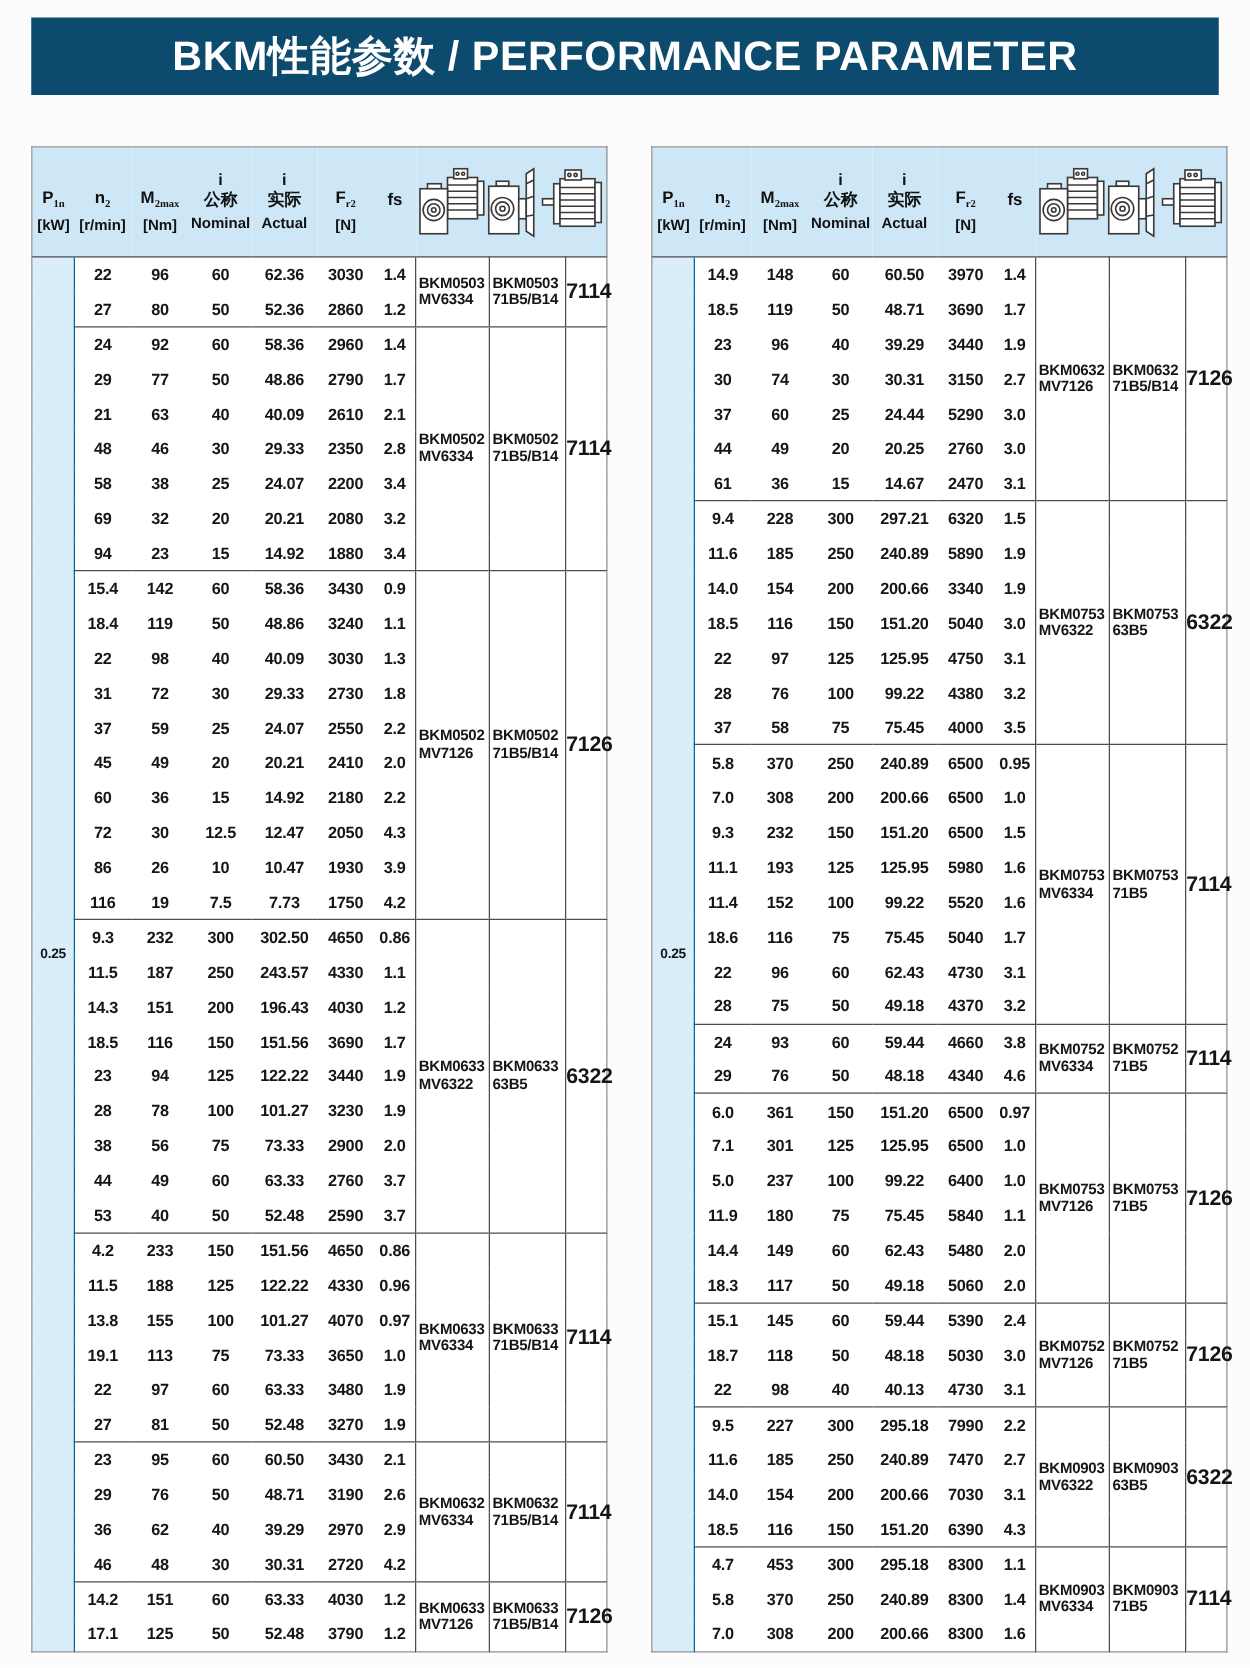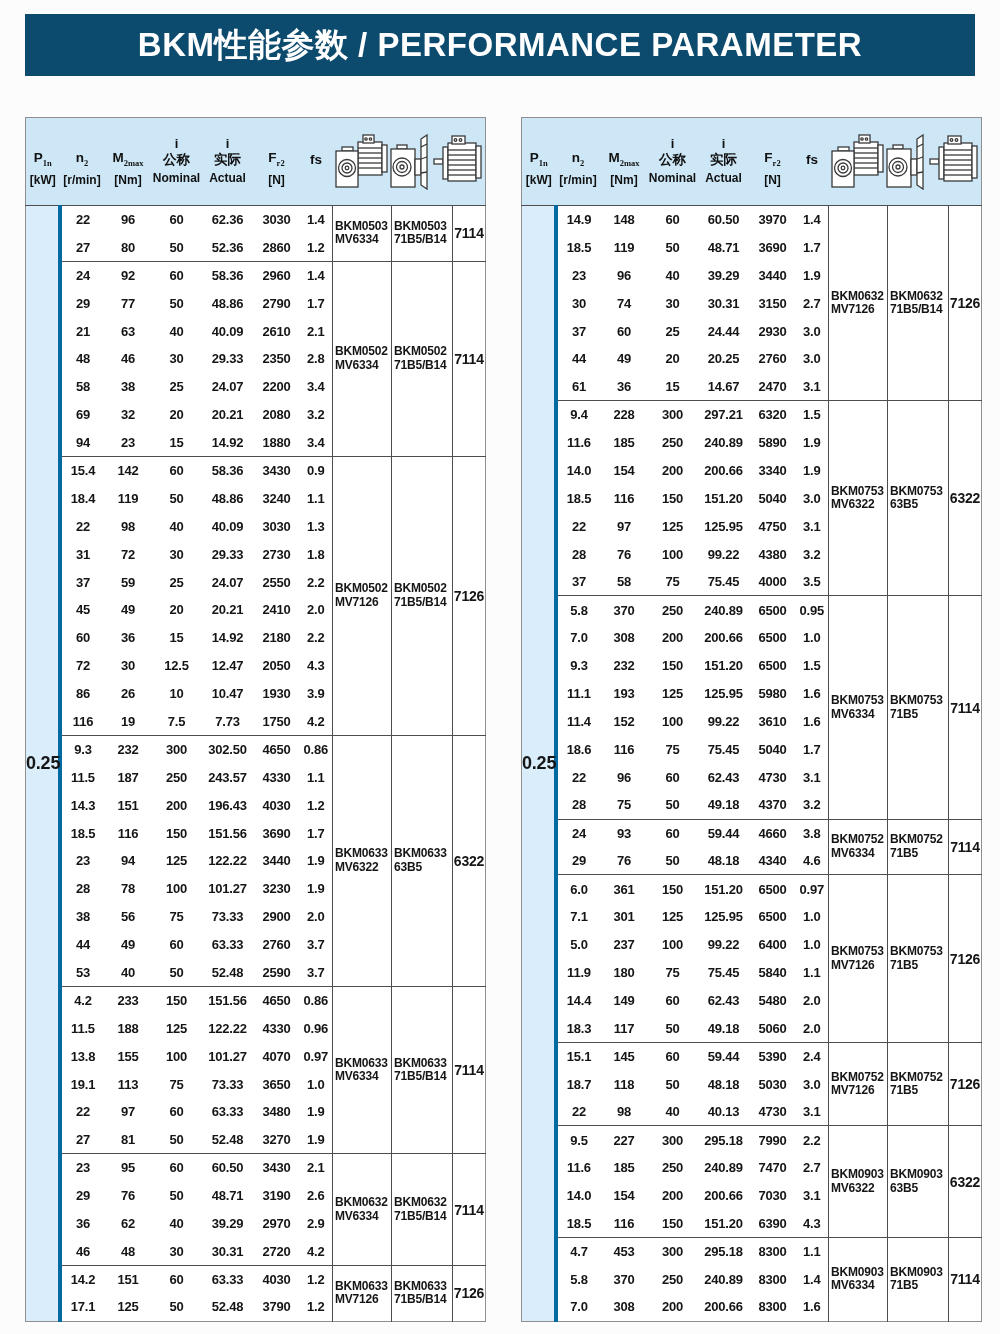--- a/index.html
+++ b/index.html
@@ -33,30 +33,30 @@
   .h-top { display:block; height:17px; font-size:13px; line-height:17px; }
   .h-main { display:block; font-size:13.5px; line-height:16px; white-space:nowrap; }
   .h-main sub { font-size:8.5px;font-family:Liberation Serif, serif; }
   .h-unit { display:block; height:20px; font-size:12px; line-height:20px; white-space:nowrap; }
   tbody tr { height:27.9px; }
   td {
     padding:0; font-size:13px; font-weight:bold; text-align:center;
     letter-spacing:-0.2px; color:#151515;
   }
   td.c-p1n {
-    border-right:4px solid #0369a1; font-size:18px;
+    border-right:1px solid #0369a1; font-size:11px;
   }
   tr.gs td { border-top:1px solid #4d4d4d; }
   td.c-model1 { border-left:1px solid #4d4d4d; border-right:1px solid #4d4d4d; }
   td.c-model2 { border-right:1px solid #4d4d4d; }
   td.c-model1, td.c-model2 {
     text-align:left; padding-left:2px; font-size:12px; line-height:13.5px;
     vertical-align:middle;
   }
-  td.c-bearing { font-size:14px; }
+  td.c-bearing { font-size:17px; }
   .icons-th { padding:0 2px; }
   .icons-row { display:flex; align-items:center; justify-content:space-between; }
   .icon-wrap { display:inline-block; line-height:0; }
   .icon-wrap svg { stroke:#3a3a3a; fill:#ffffff; stroke-width:1.3; }
 </style>
 </head>
 <body>
 
 <div class="page">
 
@@ -705,21 +705,21 @@
           <td class="c-nominal">30</td>
           <td class="c-actual">30.31</td>
           <td class="c-fr2">3150</td>
           <td class="c-fs">2.7</td>
         </tr>
         <tr>
           <td class="c-n2">37</td>
           <td class="c-m2max">60</td>
           <td class="c-nominal">25</td>
           <td class="c-actual">24.44</td>
-          <td class="c-fr2">2930</td>
+          <td class="c-fr2">5290</td>
           <td class="c-fs">3.0</td>
         </tr>
         <tr>
           <td class="c-n2">44</td>
           <td class="c-m2max">49</td>
           <td class="c-nominal">20</td>
           <td class="c-actual">20.25</td>
           <td class="c-fr2">2760</td>
           <td class="c-fs">3.0</td>
         </tr>
@@ -835,21 +835,21 @@
           <td class="c-nominal">125</td>
           <td class="c-actual">125.95</td>
           <td class="c-fr2">5980</td>
           <td class="c-fs">1.6</td>
         </tr>
         <tr>
           <td class="c-n2">11.4</td>
           <td class="c-m2max">152</td>
           <td class="c-nominal">100</td>
           <td class="c-actual">99.22</td>
-          <td class="c-fr2">3610</td>
+          <td class="c-fr2">5520</td>
           <td class="c-fs">1.6</td>
         </tr>
         <tr>
           <td class="c-n2">18.6</td>
           <td class="c-m2max">116</td>
           <td class="c-nominal">75</td>
           <td class="c-actual">75.45</td>
           <td class="c-fr2">5040</td>
           <td class="c-fs">1.7</td>
         </tr>

